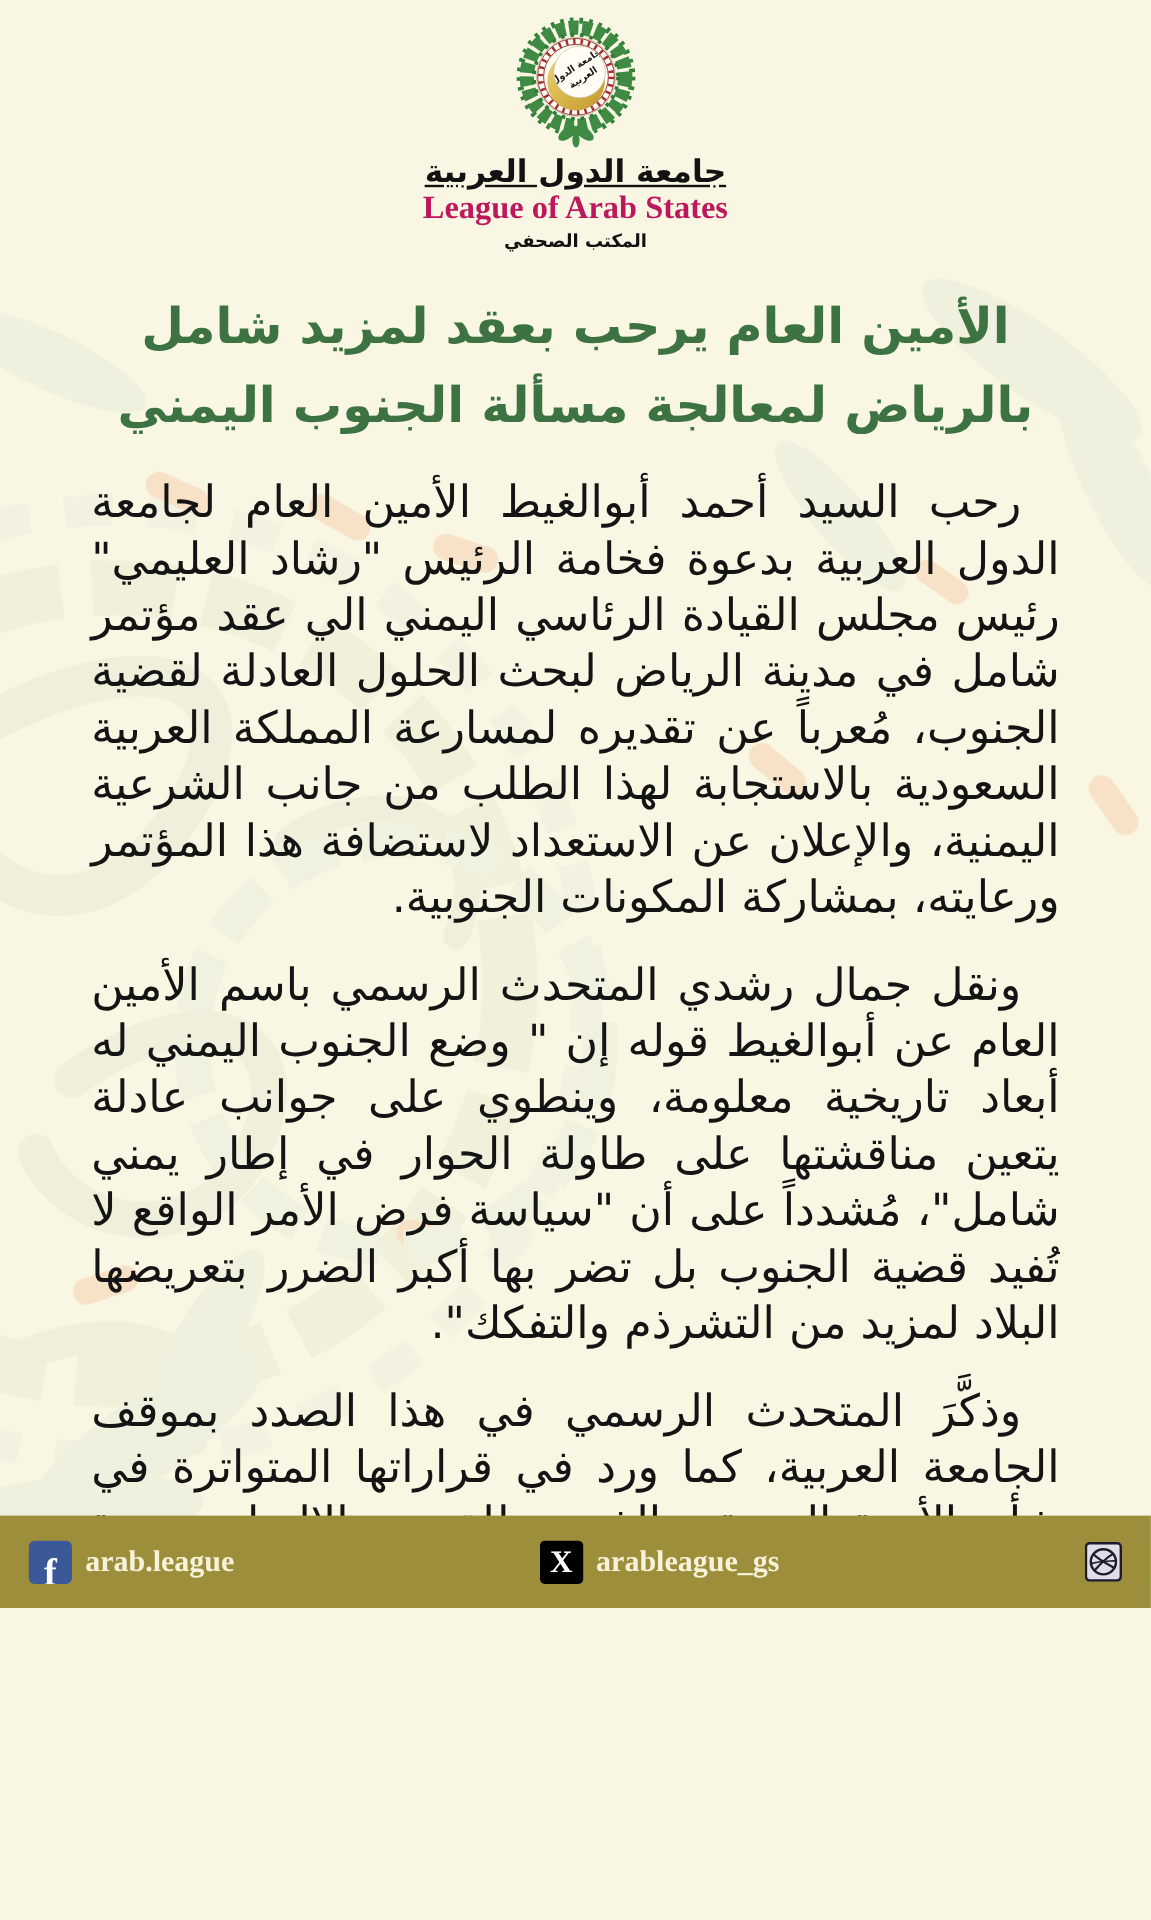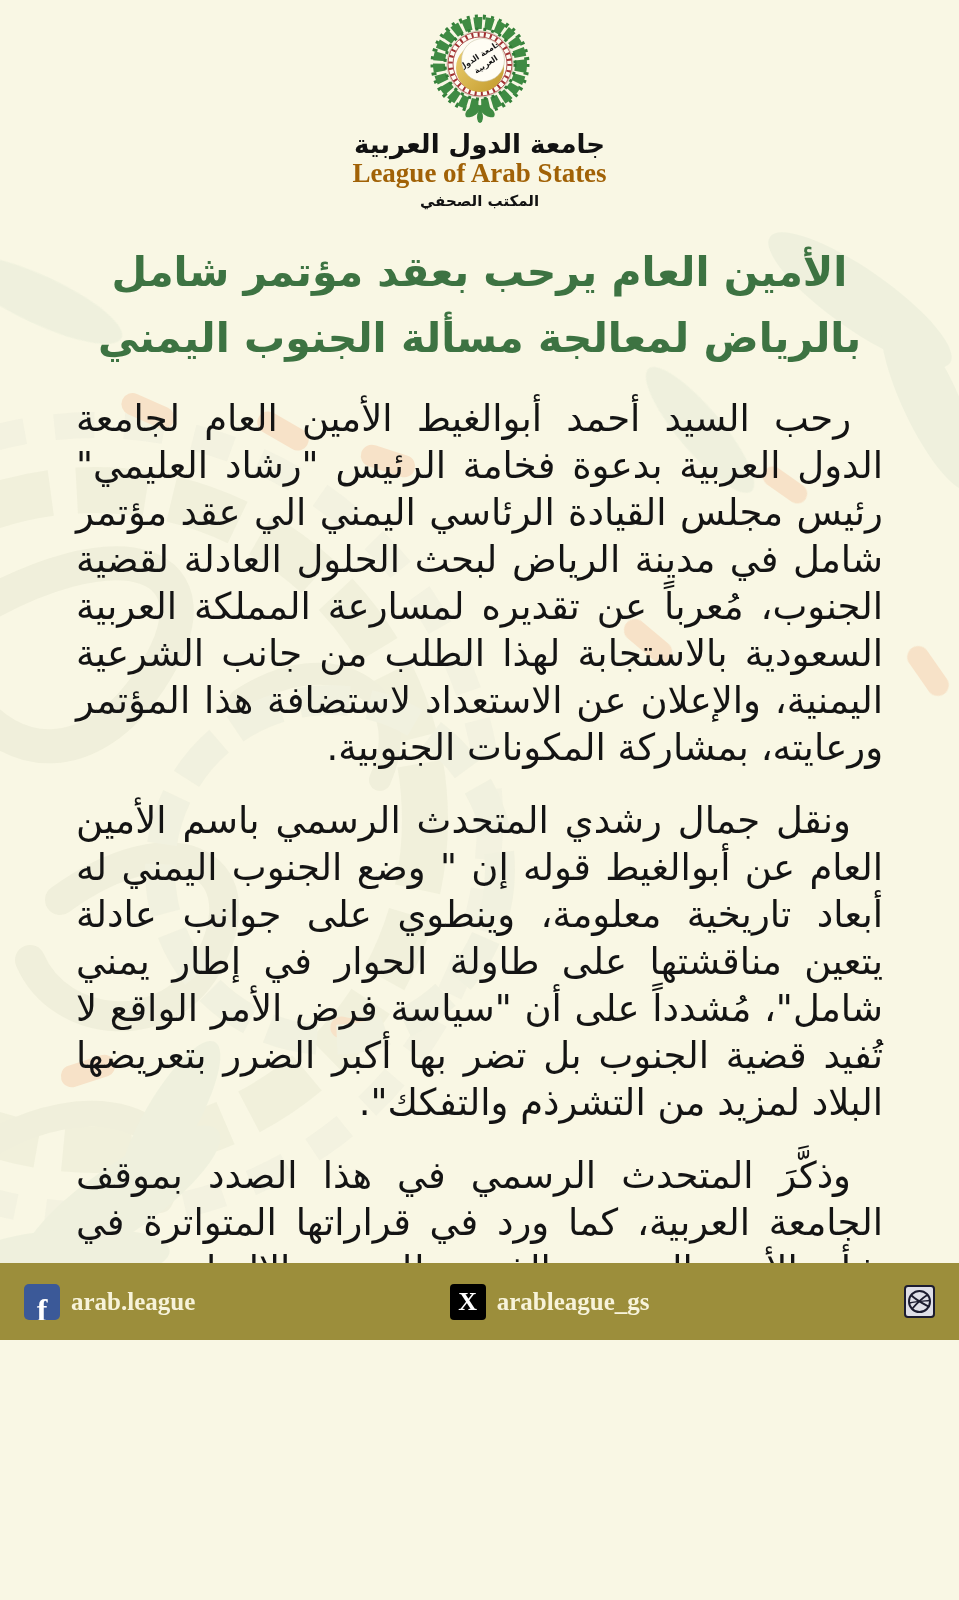--- a/index.html
+++ b/index.html
@@ -11,22 +11,22 @@
     overflow: hidden;
     font-family: "DejaVu Sans", sans-serif;
     color: #141414;
   }
   .watermark { position:absolute; inset:0; z-index:0; pointer-events:none; }
   .content { position:relative; z-index:1; }
 
   
   .masthead { text-align:center; padding-top:12px; }
   .logo-svg { width:152px; height:116px; display:block; margin:0 auto; }
-  .org-ar  { font-size:26px; font-weight:bold; color:#121212; line-height:1.1; margin-top:2px; direction:rtl; }
-  .org-en  { font-family:"Liberation Serif", serif; font-size:27px; font-weight:bold; color:#a16207; line-height:1.05; }
+  .org-ar  { font-size:26px; font-weight:bold; color:#121212; line-height:1.1; margin-top:2px; direction:rtl;text-decoration:underline; }
+  .org-en  { font-family:"Liberation Serif", serif; font-size:27px; font-weight:bold; color:#be185d; line-height:1.05; }
   .office  { font-size:15px; font-weight:bold; color:#121212; margin-top:5px; direction:rtl; }
 
   
   .headline {
     direction:rtl; text-align:center;
     color:#3d7342; font-weight:bold;
     font-size:41px; line-height:1.6;
     margin:30px 45px 0;
   }
   .date-line {
@@ -161,21 +161,21 @@
         <ellipse cx="7" cy="0" rx="9" ry="4.5" transform="rotate(35 7 0)"></ellipse>
         <ellipse cx="0" cy="6" rx="3" ry="6"></ellipse>
       </g>
     </svg>
     <div class="org-ar">جامعة الدول العربية</div>
     <div class="org-en">League of Arab States</div>
     <div class="office">المكتب الصحفي</div>
   </header>
 
   <main>
-    <h1 class="headline">الأمين العام يرحب بعقد مؤتمر شامل بالرياض لمعالجة مسألة الجنوب اليمني</h1>
+    <h1 class="headline">الأمين العام يرحب بعقد لمزيد شامل بالرياض لمعالجة مسألة الجنوب اليمني</h1>
 
 
     <article class="body-text">
       <p>رحب السيد أحمد أبوالغيط الأمين العام لجامعة الدول العربية بدعوة فخامة الرئيس "رشاد العليمي" رئيس مجلس القيادة الرئاسي اليمني الي عقد مؤتمر شامل في مدينة الرياض لبحث الحلول العادلة لقضية الجنوب، مُعرباً عن تقديره لمسارعة المملكة العربية السعودية بالاستجابة لهذا الطلب من جانب الشرعية اليمنية، والإعلان عن الاستعداد لاستضافة هذا المؤتمر ورعايته، بمشاركة المكونات الجنوبية.</p>
       <p>ونقل جمال رشدي المتحدث الرسمي باسم الأمين العام عن أبوالغيط قوله إن " وضع الجنوب اليمني له أبعاد تاريخية معلومة، وينطوي على جوانب عادلة يتعين مناقشتها على طاولة الحوار في إطار يمني شامل"، مُشدداً على أن "سياسة فرض الأمر الواقع لا تُفيد قضية الجنوب بل تضر بها أكبر الضرر بتعريضها البلاد لمزيد من التشرذم والتفكك".</p>
       <p>وذكَّرَ المتحدث الرسمي في هذا الصدد بموقف الجامعة العربية، كما ورد في قراراتها المتواترة في شأن الأزمة اليمنية، والذي ينطلق من الالتزام بوحدة اليمن وتكامل ترابه الوطني.</p>
     </article>
   </main>
 
   <footer class="footer-bar">

